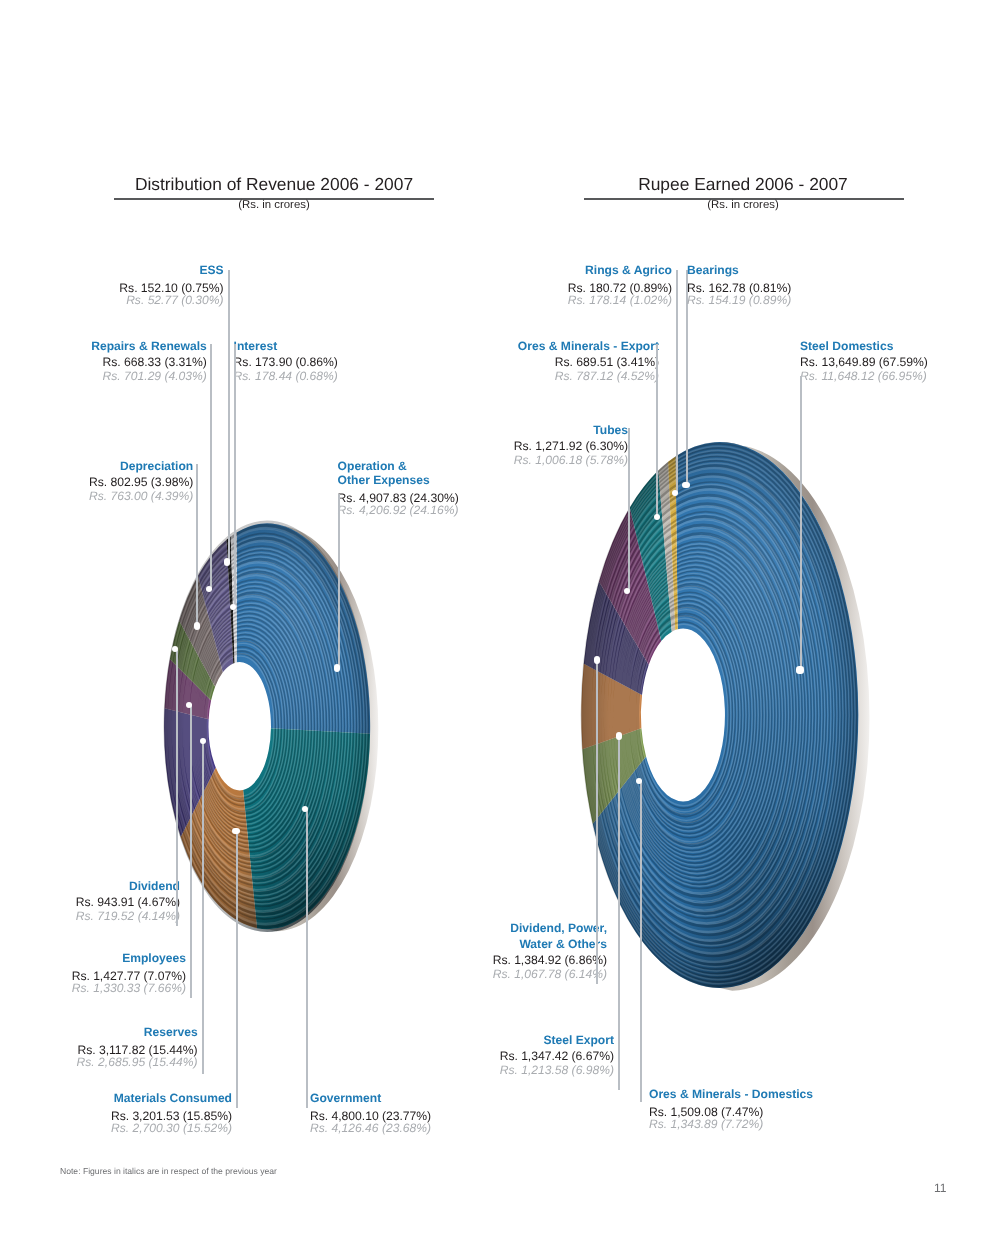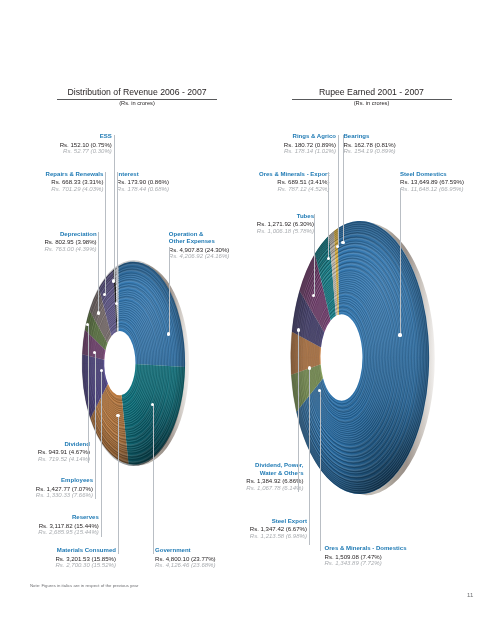--- a/index.html
+++ b/index.html
@@ -116,21 +116,21 @@
 </g>
   </svg>
 
   <div class="chart-title" style="left:57px;top:87.3px;width:160px;">
     <span>Distribution of Revenue 2006 - 2007</span>
     <span class="rule"></span>
   </div>
   <div class="chart-sub" style="left:57px;top:99.5px;width:160px;">(Rs. in crores)</div>
 
   <div class="chart-title" style="left:291.5px;top:87.3px;width:160px;">
-    <span>Rupee Earned 2001 - 2007</span>
+    <span>Rupee Earned 2006 - 2007</span>
     <span class="rule"></span>
   </div>
   <div class="chart-sub" style="left:291.5px;top:99.5px;width:160px;">(Rs. in crores)</div>
   <div class="lbl r" style="right:388.2px;top:133.2px;">
     <div class="nm">ESS</div>
     <div class="cur">Rs. 152.10 (0.75%)</div>
     <div class="prev">Rs. 52.77 (0.30%)</div>
   </div>
   <div class="leader" style="left:113.5px;top:134.5px;height:146.5px;"></div>
   <div class="dot" style="left:111.6px;top:279.4px;"></div>

